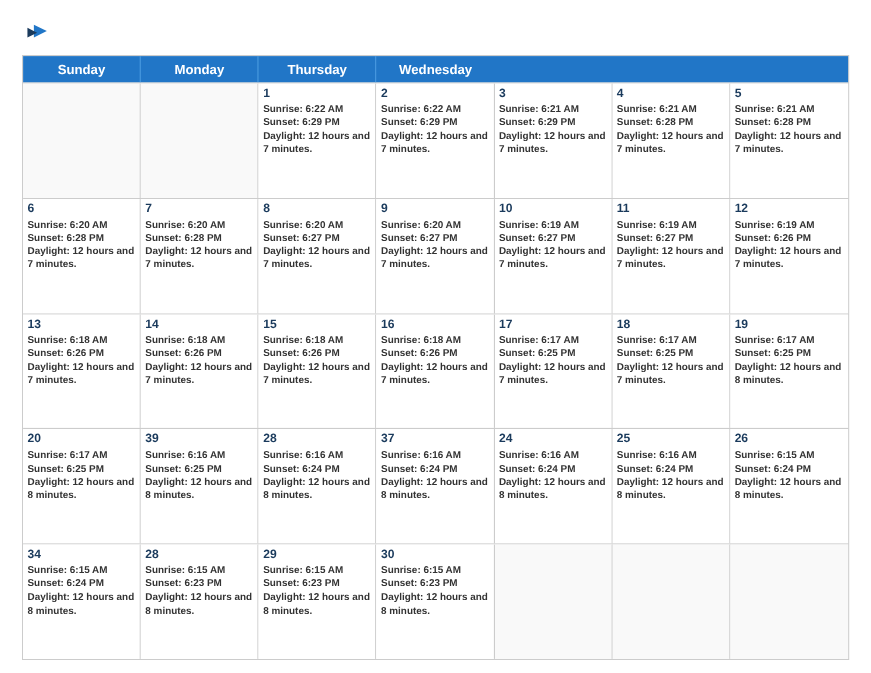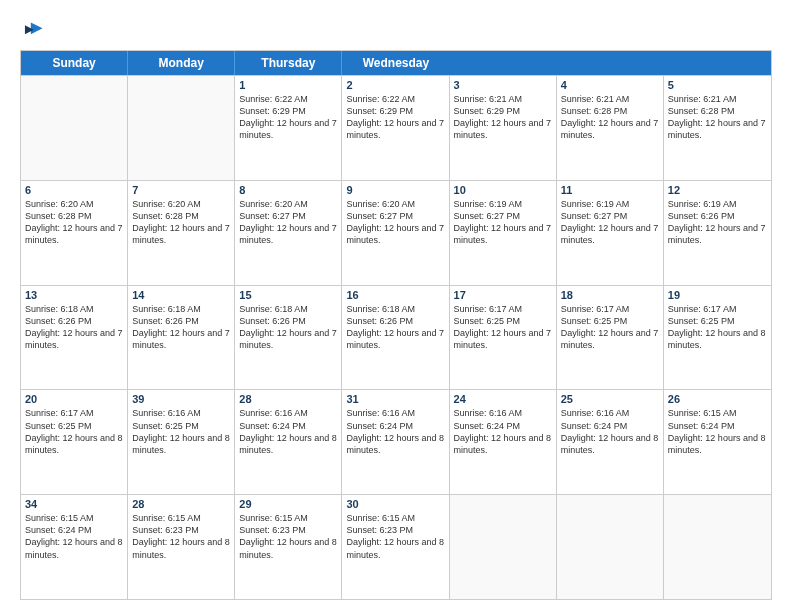--- a/index.html
+++ b/index.html
@@ -108,20 +108,21 @@
       font-size: 11px;
       font-weight: bold;
       color: #1a3a5c;
       margin-bottom: 2px;
       display: block;
     }
     .cell-text {
       font-size: 9px;
       color: #333;
       line-height: 1.35;
+      font-weight: bold;
     }
   </style>
 </head>
 <body>
 
 <div class="page">
   <div class="header">
     <div class="logo">
       <div>
         <div style="display:flex;align-items:center;">
@@ -285,21 +286,21 @@
 Sunset: 6:25 PM
 Daylight: 12 hours and 8 minutes.</div>
           </div>
           <div class="cal-cell">
             <span class="day-num">28</span>
             <div class="cell-text" style="white-space: pre-wrap;">Sunrise: 6:16 AM
 Sunset: 6:24 PM
 Daylight: 12 hours and 8 minutes.</div>
           </div>
           <div class="cal-cell">
-            <span class="day-num">31</span>
+            <span class="day-num">37</span>
             <div class="cell-text" style="white-space: pre-wrap;">Sunrise: 6:16 AM
 Sunset: 6:24 PM
 Daylight: 12 hours and 8 minutes.</div>
           </div>
           <div class="cal-cell">
             <span class="day-num">24</span>
             <div class="cell-text" style="white-space: pre-wrap;">Sunrise: 6:16 AM
 Sunset: 6:24 PM
 Daylight: 12 hours and 8 minutes.</div>
           </div>

